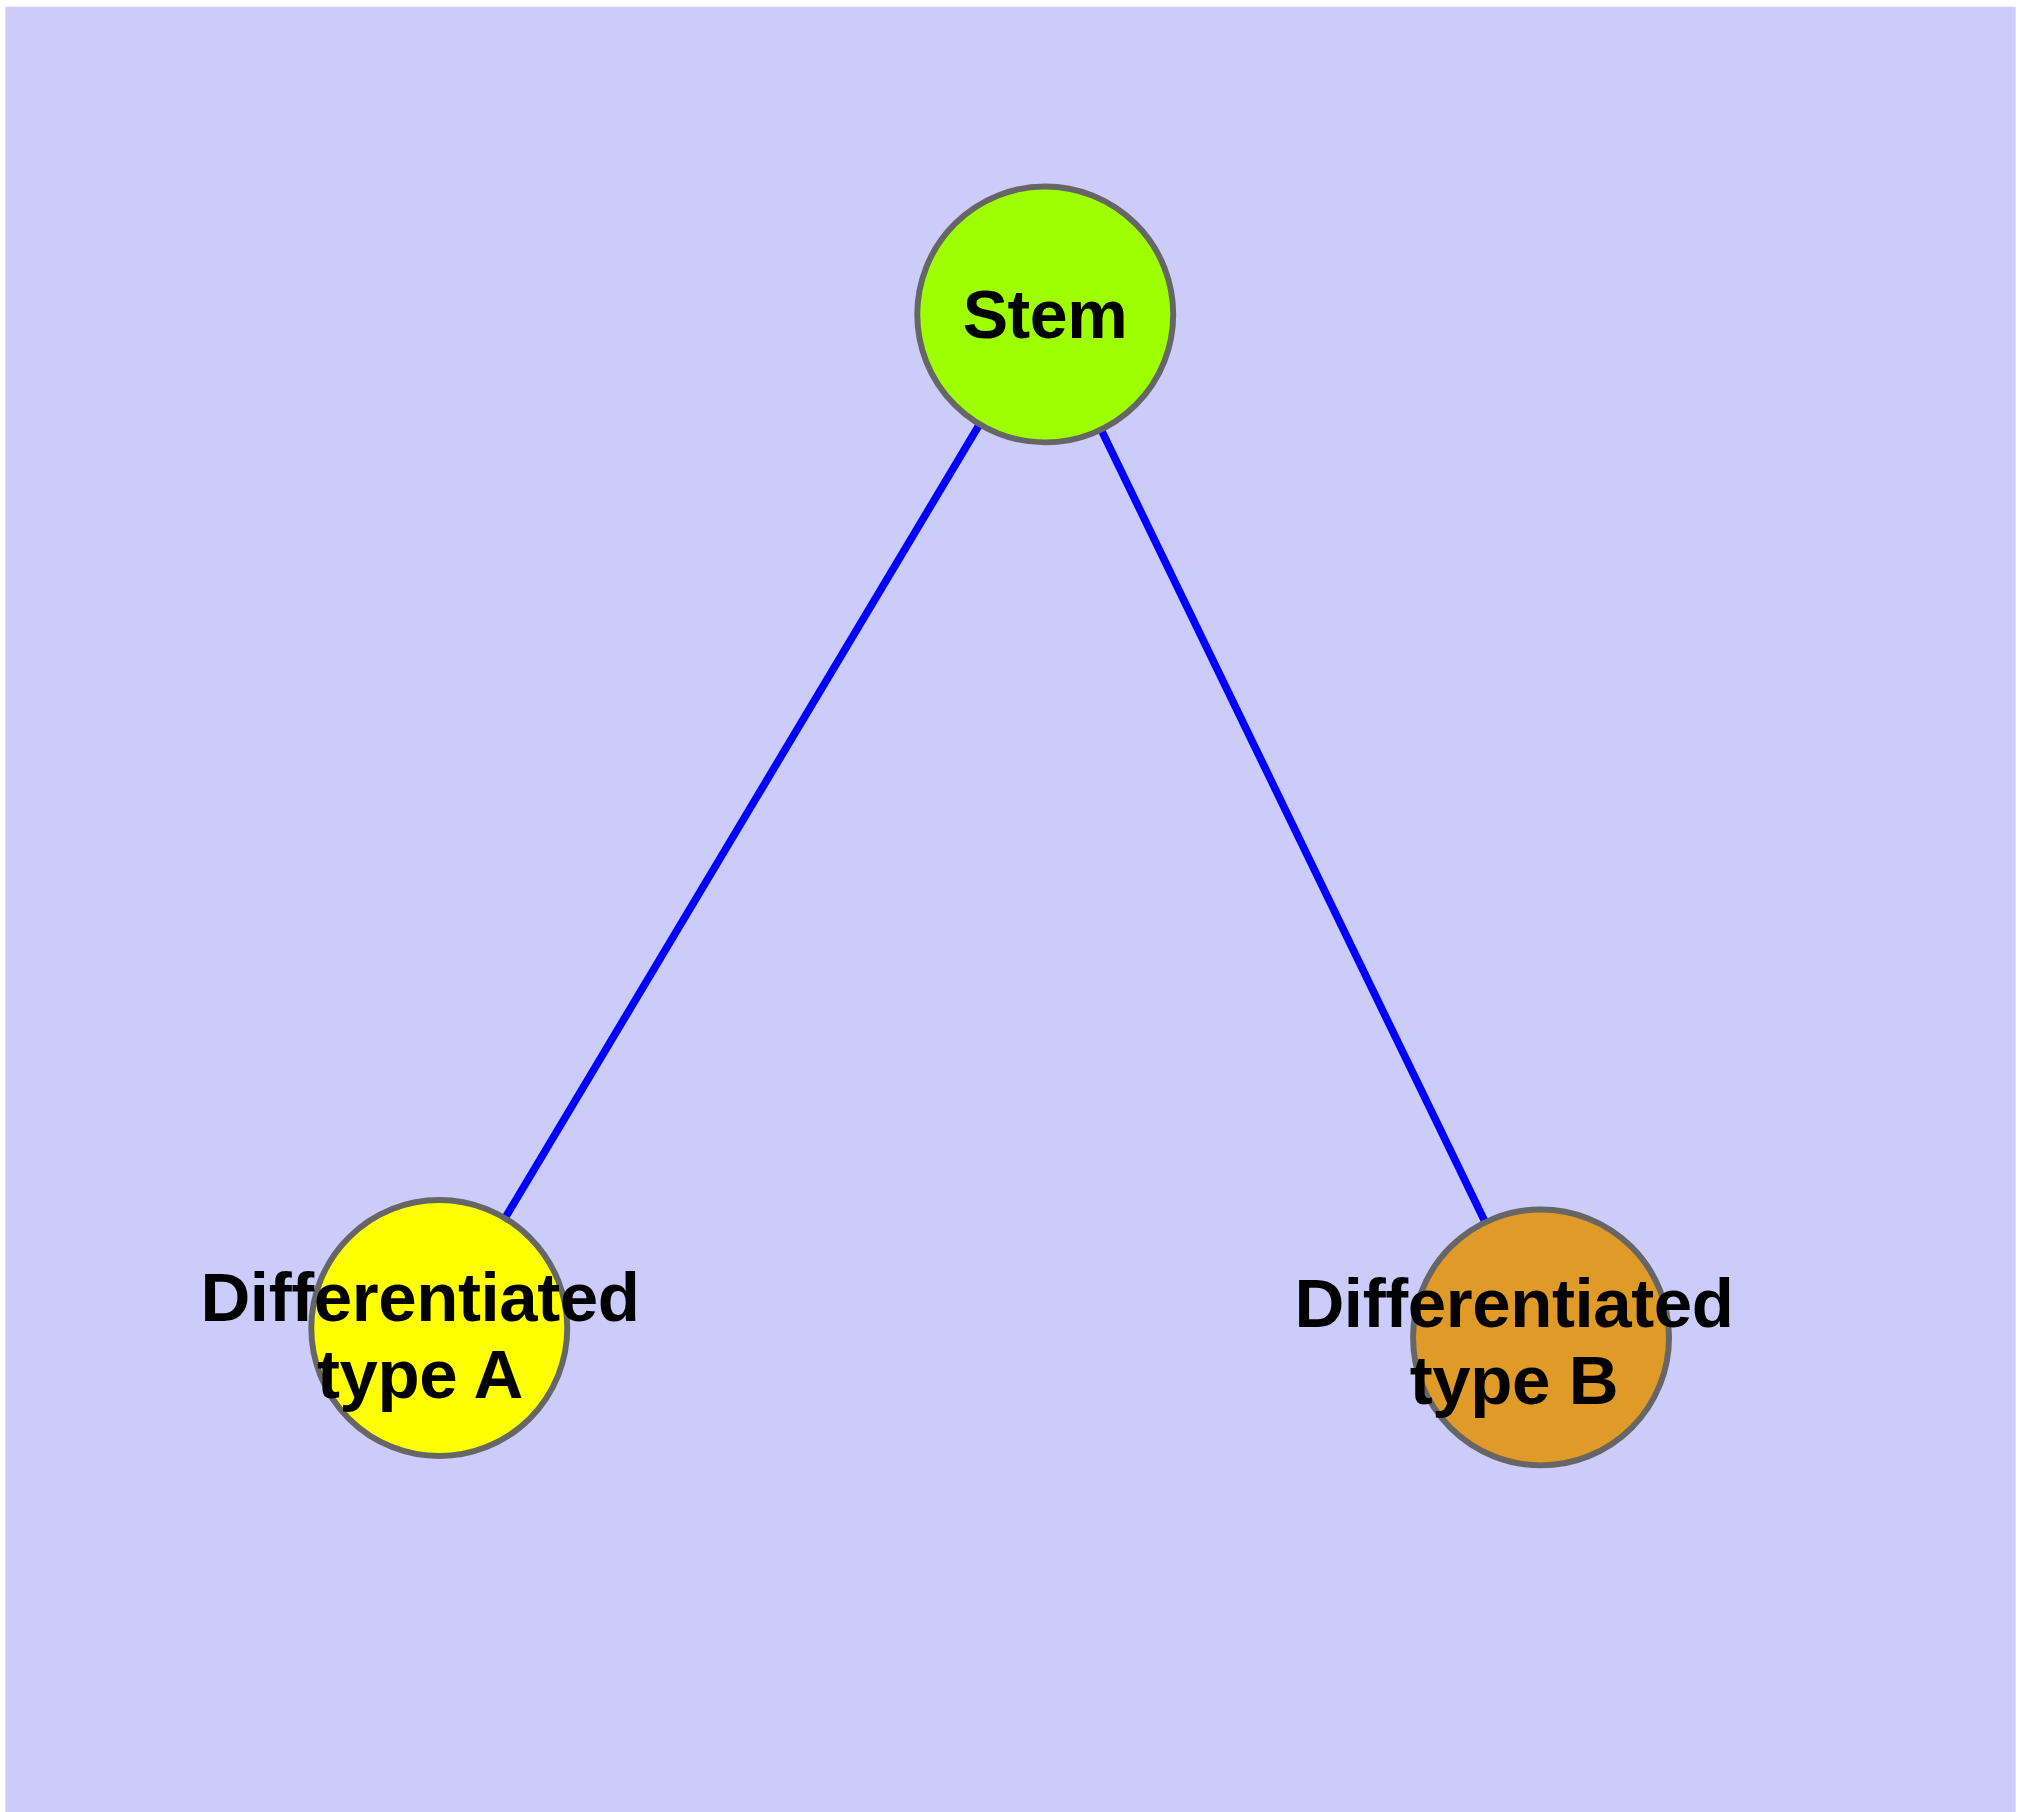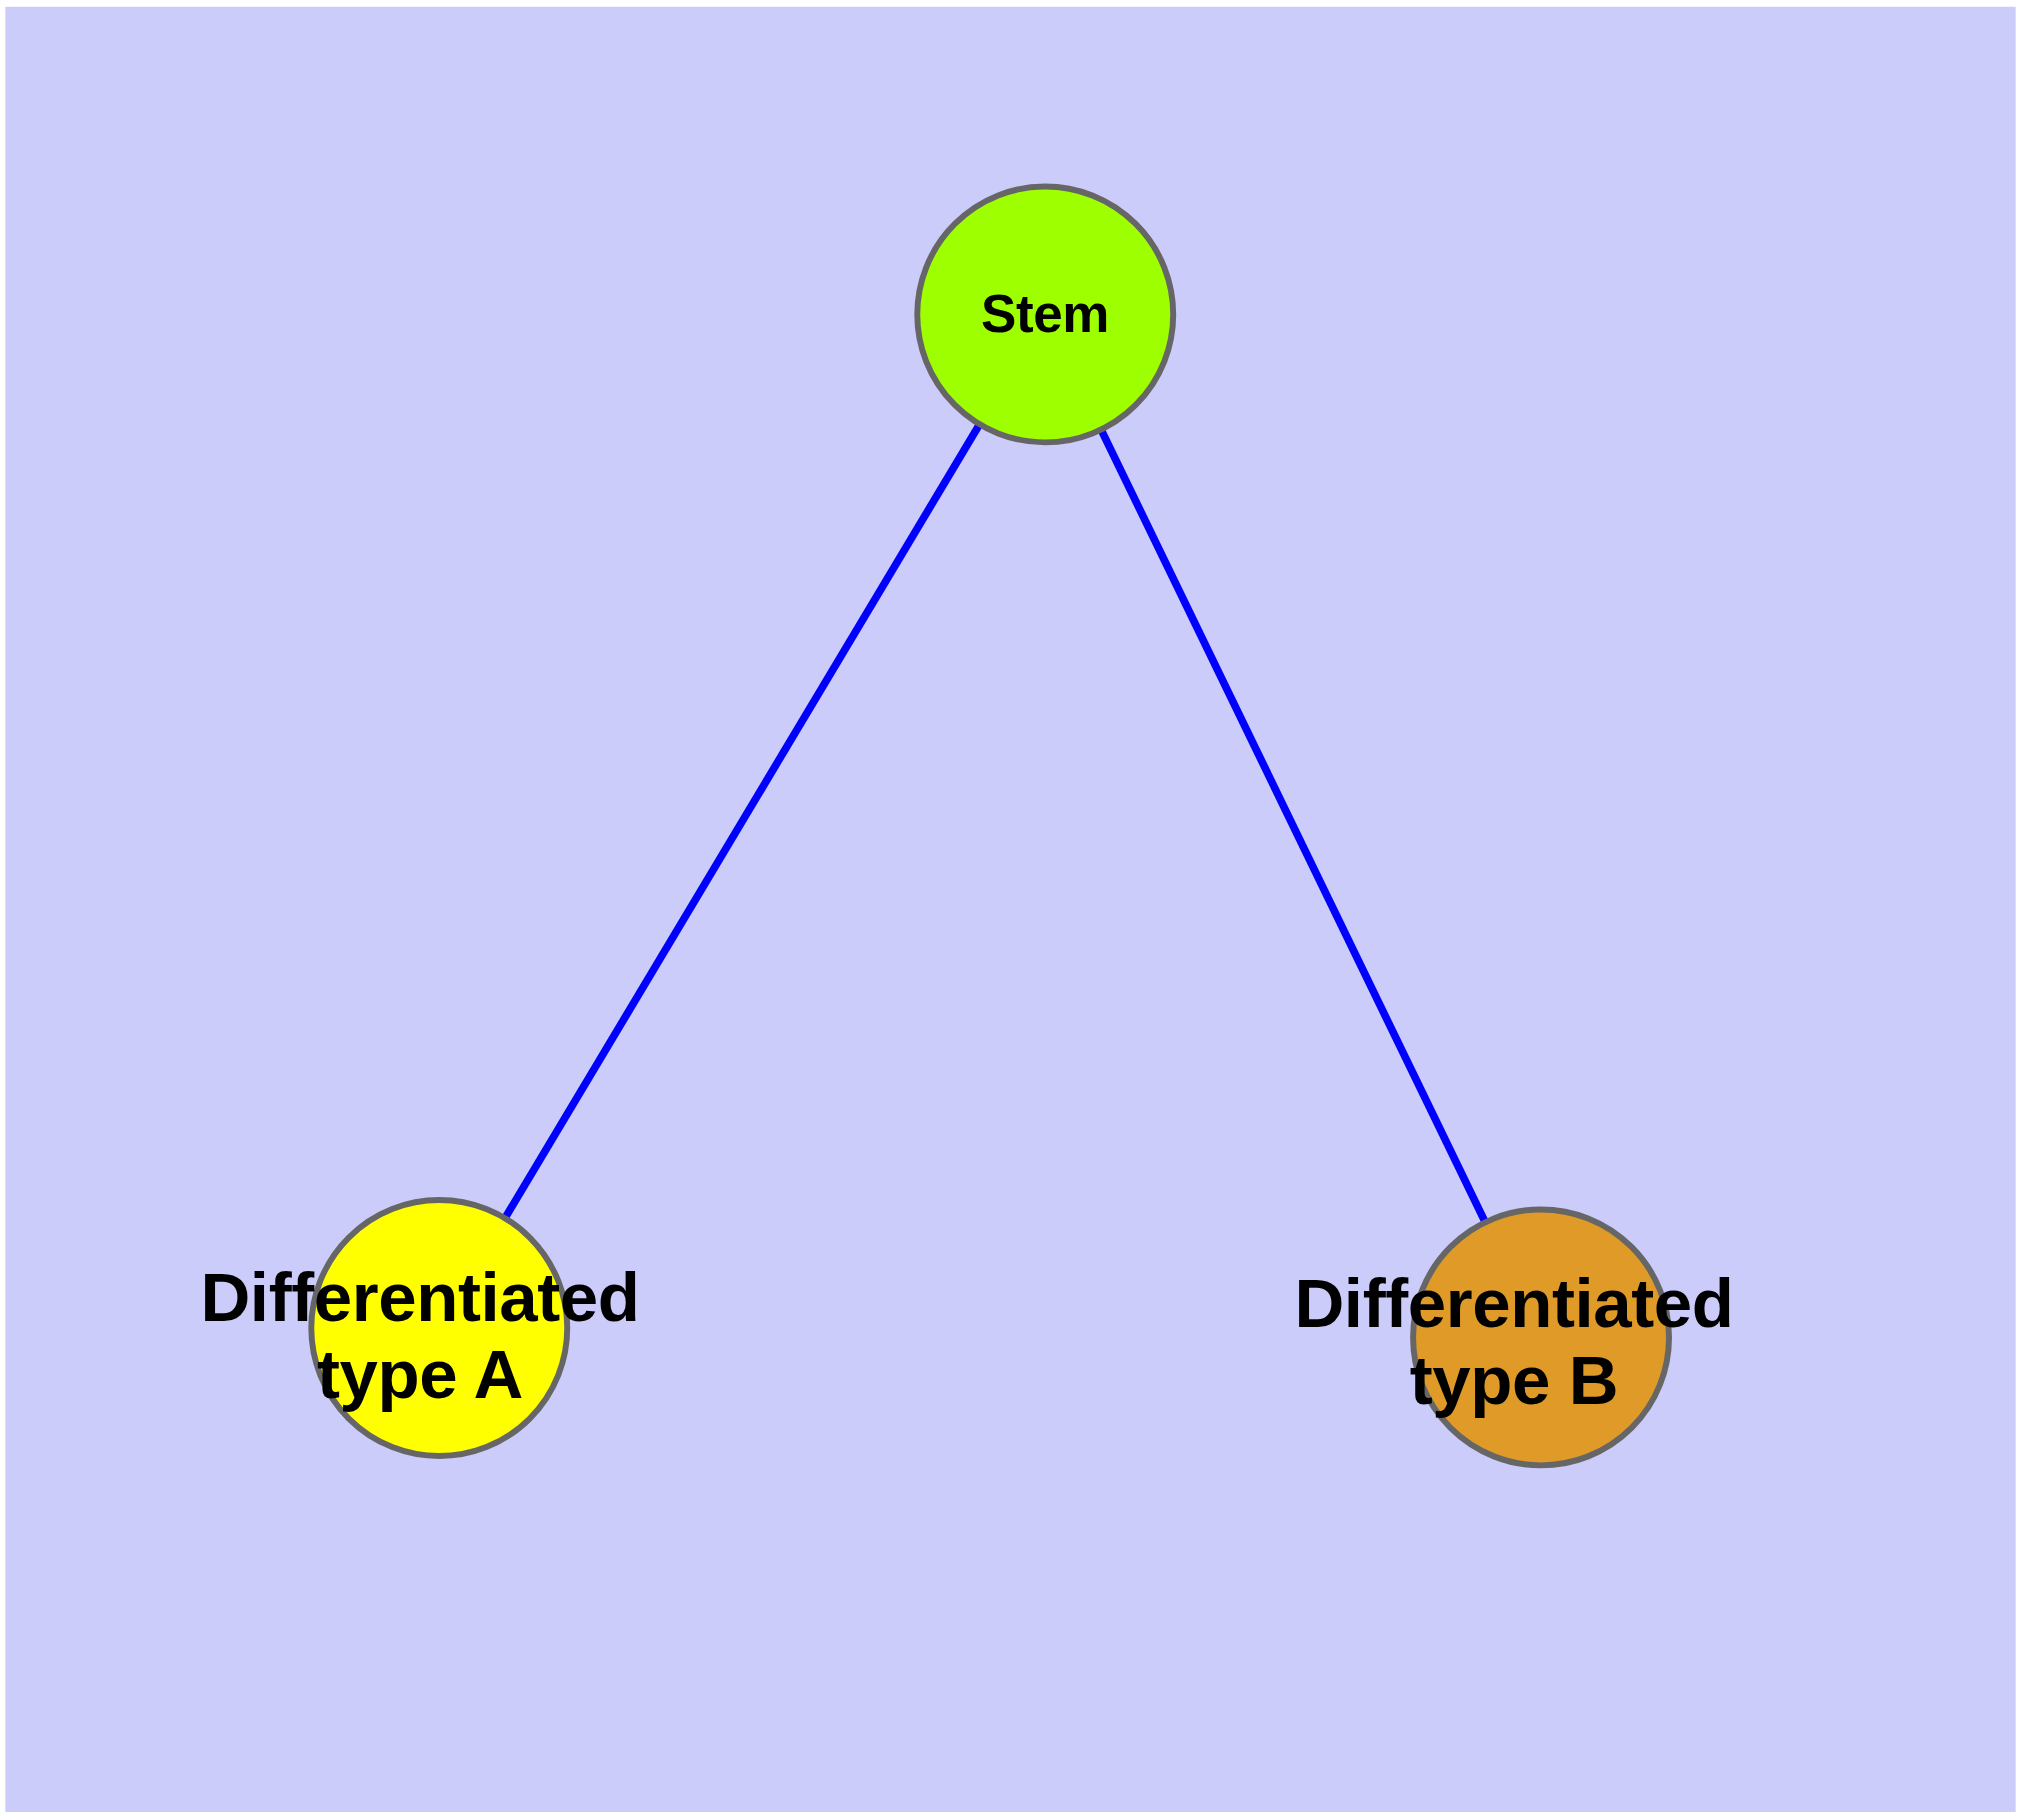--- a/index.html
+++ b/index.html
@@ -36,21 +36,21 @@
     color: #000000;
     font-family: "Liberation Sans", sans-serif;
     font-weight: bold;
     line-height: 1.12;
     white-space: pre;
     pointer-events: none;
     letter-spacing: -0.4px;
   }
 
   #stem-label {
-    font-size: 53px;
+    font-size: 68px;
     left: 1045px;
     top: 314px;
     transform: translate(-50%, -50%);
   }
 
   #type-a-label {
     font-size: 69px;
     left: 420px;
     top: 1336px;
     transform: translate(-50%, -50%);

